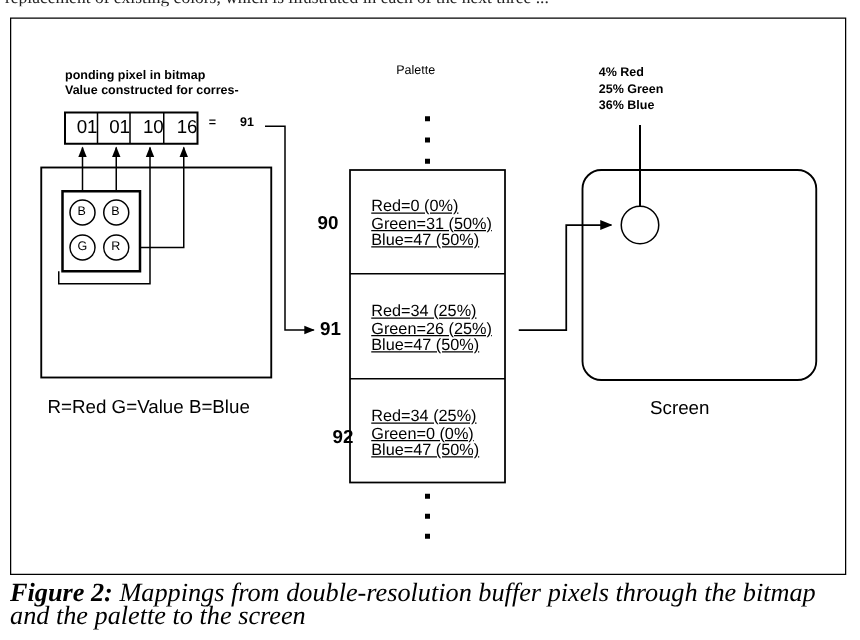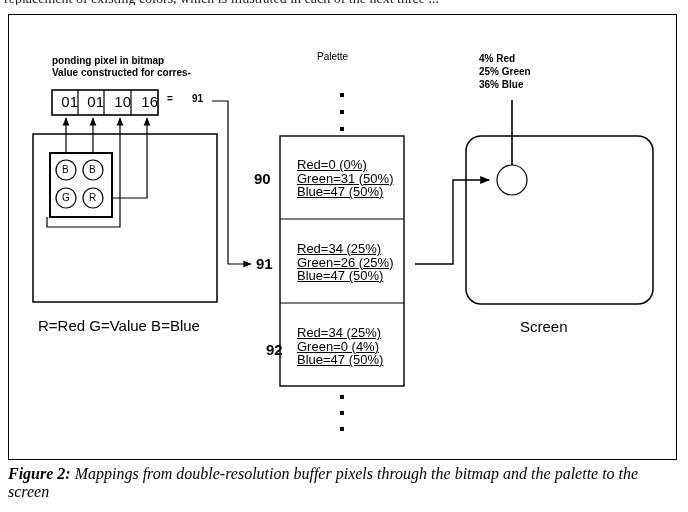--- a/index.html
+++ b/index.html
@@ -11,21 +11,21 @@
   .frame { left: 8px; top: 14px; width: 669px; height: 446px; border: 1.5px solid #000; box-sizing: border-box; }
   svg.diagram { position: absolute; left: 0; top: 0; }
   .note { font-size: 10px; line-height: 12px; }
   .val-cell { font-size: 15px; text-align: right; line-height: 24px; }
   .big-label { font-size: 10px; font-weight: bold; }
   .idx-label { font-size: 15px; font-weight: bold; }
   .entry-text { font-size: 13px; line-height: 13.5px; text-decoration: underline; }
   .buffer-caption { font-size: 15px; line-height: 19px; }
   .screen-note { font-size: 10px; line-height: 13px; font-weight: bold; }
   .figure-caption { left: 8px; top: 465px; width: 670px; font-family: "Liberation Serif", serif;
-                    font-size: 16px; line-height: 18px; font-style: italic; }
+                    font-size: 21px; line-height: 18px; font-style: italic; }
   .figure-caption b { font-style: italic; font-weight: bold; }
   .pix { font-size: 10px; }
 </style>
 </head>
 <body>
 
 <div class="abs clipped-top">replacement of existing colors, which is illustrated in each of the next three ...</div>
 
 <div class="abs frame"></div>
 
@@ -113,21 +113,21 @@
 <div class="abs idx-label" style="left:256px; top:255px;">91</div>
 <div class="abs entry-text" style="left:297px; top:242px;">
   <div>Red=34 (25%)</div>
   <div>Green=26 (25%)</div>
   <div>Blue=47 (50%)</div>
 </div>
 
 <div class="abs idx-label" style="left:266px; top:341px;">92</div>
 <div class="abs entry-text" style="left:297px; top:326px;">
   <div>Red=34 (25%)</div>
-  <div>Green=0 (4%)</div>
+  <div>Green=0 (0%)</div>
   <div>Blue=47 (50%)</div>
 </div>
 
 <div class="abs screen-note" style="left:479px; top:52px;">
   <div>4% Red</div>
   <div>25% Green</div>
   <div>36% Blue</div>
 </div>
 <div class="abs buffer-caption" style="left:520px; top:317px;">Screen</div>
 

